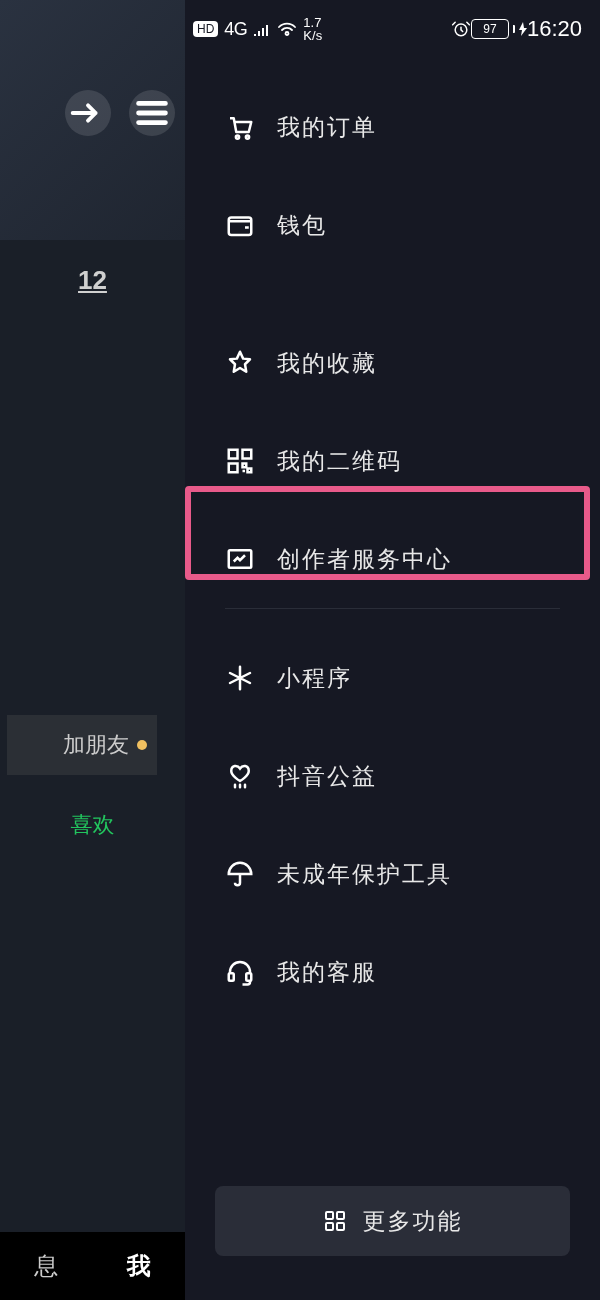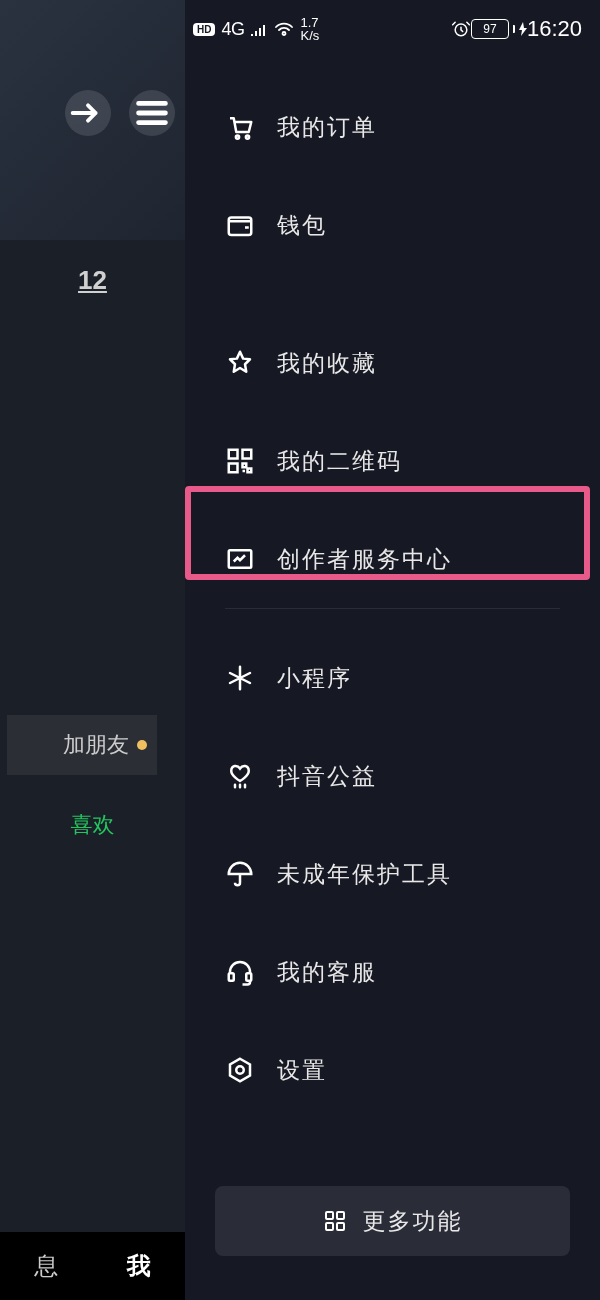--- a/index.html
+++ b/index.html
@@ -107,22 +107,22 @@
     font-weight: 500;
   }
   .status-left {
     display: flex;
     align-items: center;
     gap: 6px;
   }
   .hd-badge {
     background: #fff;
     color: #161823;
-    font-size: 10px;
-    font-weight: 700;
+    font-size: 12px;
+    font-weight: 400;
     padding: 1px 4px;
     border-radius: 4px;
   }
   .signal-text { font-size: 18px; letter-spacing: -0.5px; }
   .speed { font-size: 13px; line-height: 1; text-align: left; }
   .status-right { display: flex; align-items: center; gap: 0; }
   .battery {
     display: flex; align-items: center; gap: 4px;
   }
   .battery-body {
@@ -349,29 +349,20 @@
         <svg viewBox="0 0 24 24">
             <path d="M4 13v-1a8 8 0 0116 0v1"></path>
             <rect x="3" y="13" width="4" height="6" rx="1"></rect>
             <rect x="17" y="13" width="4" height="6" rx="1"></rect>
             <path d="M20 19v1a2 2 0 01-2 2h-4"></path>
           </svg>
       </span>
       <span>我的客服</span>
     </div>
 
-    <div class="menu-item">
-      <span class="icon-box">
-        <svg viewBox="0 0 24 24">
-            <path d="M12 3l8 4.5v9L12 21l-8-4.5v-9z"></path>
-            <circle cx="12" cy="12" r="3"></circle>
-          </svg>
-      </span>
-      <span>设置</span>
-    </div>
 
     <div style="flex:1"></div>
 
     <div class="more-btn">
       <svg width="24" height="24" viewBox="0 0 24 24" stroke="#fff" fill="none" stroke-width="2">
           <rect x="3" y="3" width="7" height="7" rx="1"></rect>
           <rect x="14" y="3" width="7" height="7" rx="1"></rect>
           <rect x="3" y="14" width="7" height="7" rx="1"></rect>
           <rect x="14" y="14" width="7" height="7" rx="1"></rect>
         </svg>

